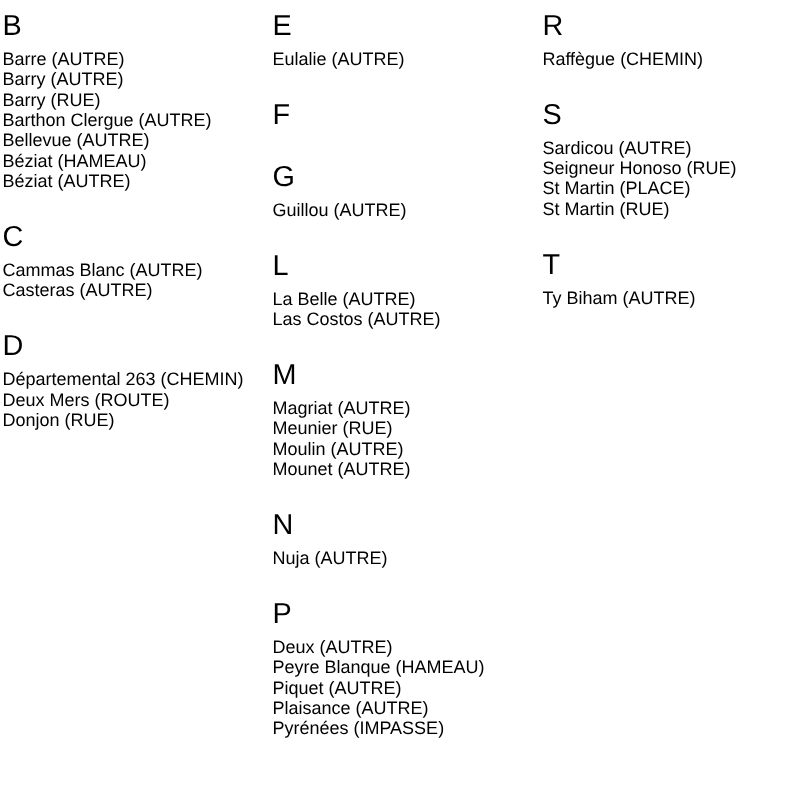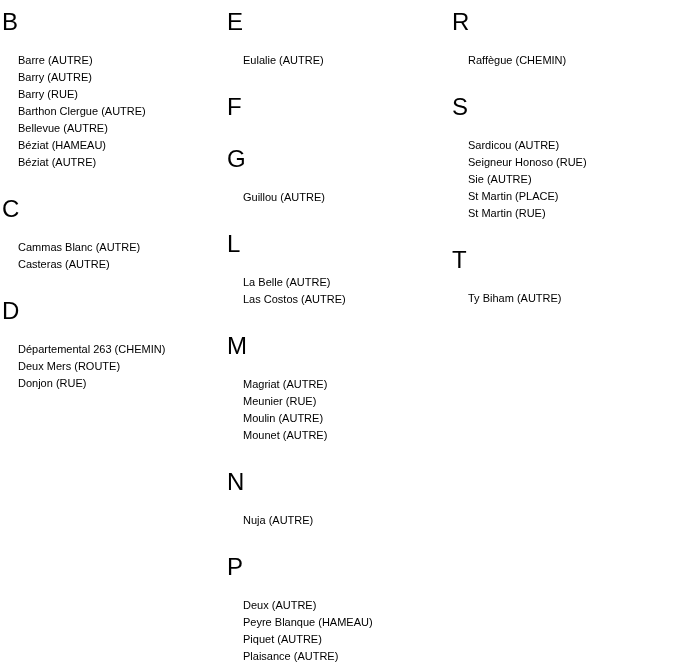--- a/index.html
+++ b/index.html
@@ -27,23 +27,23 @@
     font-weight: 400;
     line-height: 28px;
     margin: 24px 0 5px 0;
     color: #000000;
   }
   .column .letter-section:first-child .letter-heading {
     margin-top: 0;
   }
   .entries {
     list-style: none;
-    margin: 16px;
+    margin: 0;
     padding: 0;
-    font-size: 11px;
+    font-size: 15px;
     line-height: 17px;
   }
   .entry {
     white-space: nowrap;
     color: #000000;
   }
 </style>
 </head>
 <body>
 
@@ -134,21 +134,20 @@
       <h2 class="letter-heading">R</h2>
       <ul class="entries">
         <li class="entry">Raffègue (CHEMIN)</li>
       </ul>
     </section>
     <section class="letter-section">
       <h2 class="letter-heading">S</h2>
       <ul class="entries">
         <li class="entry">Sardicou (AUTRE)</li>
         <li class="entry">Seigneur Honoso (RUE)</li>
-        <li class="entry">Sie (AUTRE)</li>
         <li class="entry">St Martin (PLACE)</li>
         <li class="entry">St Martin (RUE)</li>
       </ul>
     </section>
     <section class="letter-section">
       <h2 class="letter-heading">T</h2>
       <ul class="entries">
         <li class="entry">Ty Biham (AUTRE)</li>
       </ul>
     </section>

